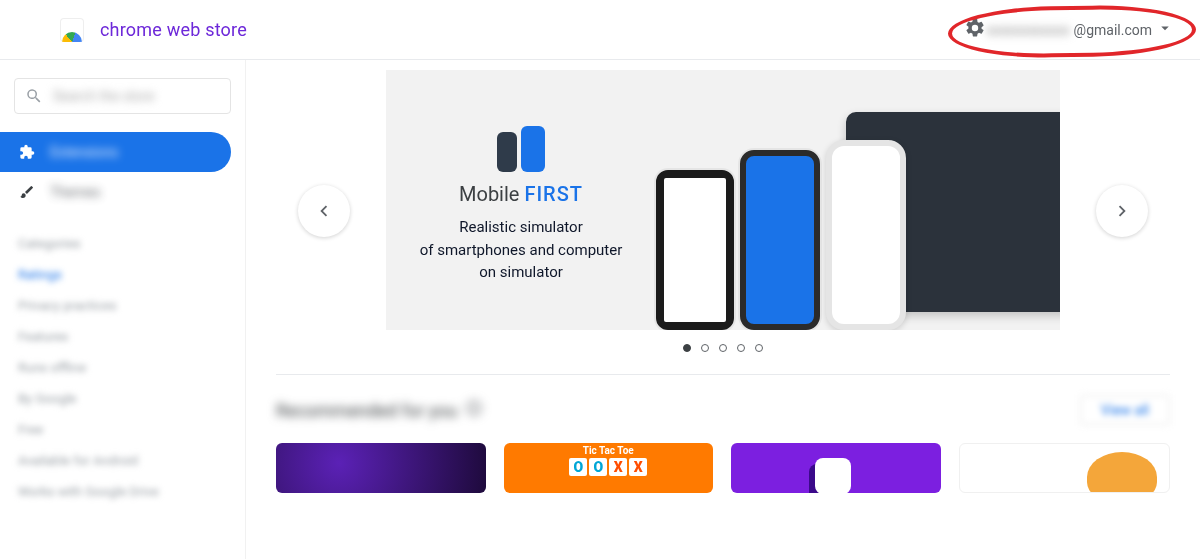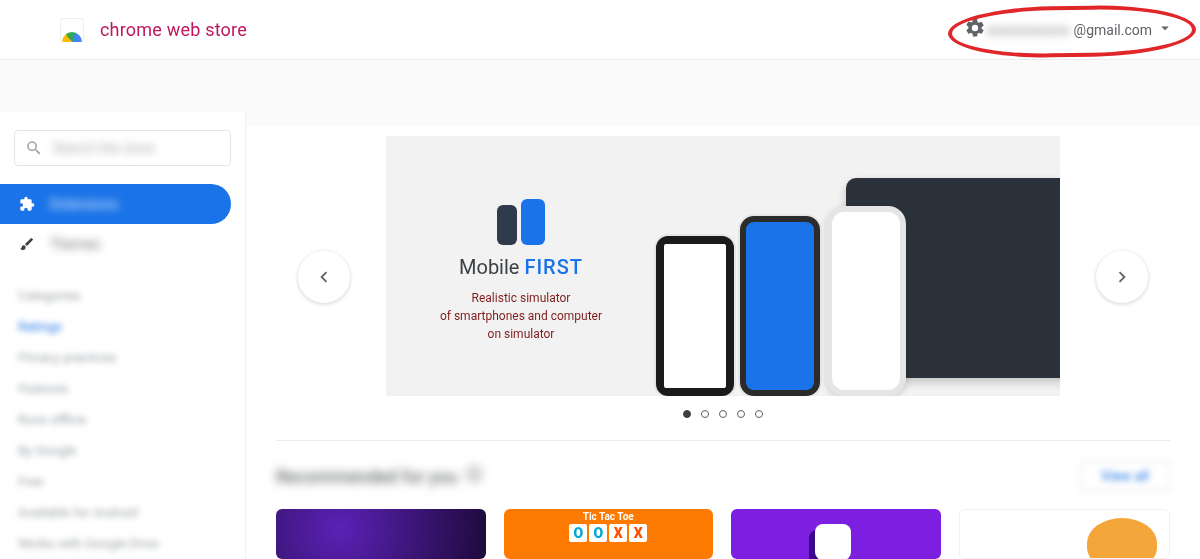--- a/index.html
+++ b/index.html
@@ -30,21 +30,21 @@
     overflow:hidden;
     box-shadow: 0 0 0 1px #eee inset;
   }
   .logo-arc {
     width: 20px; height: 10px;
     border-radius: 10px 10px 0 0;
     background: conic-gradient(from 200deg at 50% 100%, #ea4335 0 60deg, #fbbc05 60deg 120deg, #34a853 120deg 180deg, #4285f4 180deg 360deg);
   }
   .store-title {
     font-size: 18px;
-    color: #be185d;
+    color: #6d28d9;
     letter-spacing: 0.2px;
   }
   .header-right {
     margin-left: auto;
     display: flex;
     align-items: center;
     position: relative;
     padding: 4px 8px;
   }
   .gear svg { width: 22px; height: 22px; fill: #5f6368; }
@@ -65,21 +65,20 @@
     border-radius: 50% / 60%;
     pointer-events:none;
     transform: rotate(-1deg);
   }
 
   
   .body-wrap {
     display:flex;
     height: calc(559px - 60px);
     background:#fafafa;
-    align-items:flex-end;
   }
   .sidebar {
     width: 246px;
     flex: 0 0 246px;
     background:#fff;
     padding: 18px 0 0 0;
     border-right: 1px solid #f1f1f1;
   }
   .search-box {
     margin: 0 14px 18px 14px;
@@ -163,21 +162,21 @@
   .slide-icon {
     width:56px; height:56px;
     margin:0 auto 10px auto;
     display:flex; gap:4px; align-items:flex-end; justify-content:center;
   }
   .pb { border-radius:6px; }
   .pb1 { width:20px; height:40px; background:#2f3b4a; }
   .pb2 { width:24px; height:46px; background:#1a73e8; }
   .slide-title { font-size:20px; color:#3c4043; font-weight:400;}
   .slide-title .accent { color:#1a73e8; font-weight:500; letter-spacing:1px;}
-  .slide-sub { font-size:12px; color:#7f1d1d; margin-top:10px; line-height:1.5;}
+  .slide-sub { font-size:15px; color:#0f172a; margin-top:10px; line-height:1.5;}
   .devices {
     flex:1;
     position:relative;
     height:100%;
     display:flex;
     align-items:flex-end;
     justify-content:center;
     gap:10px;
     padding-bottom:0;
   }

